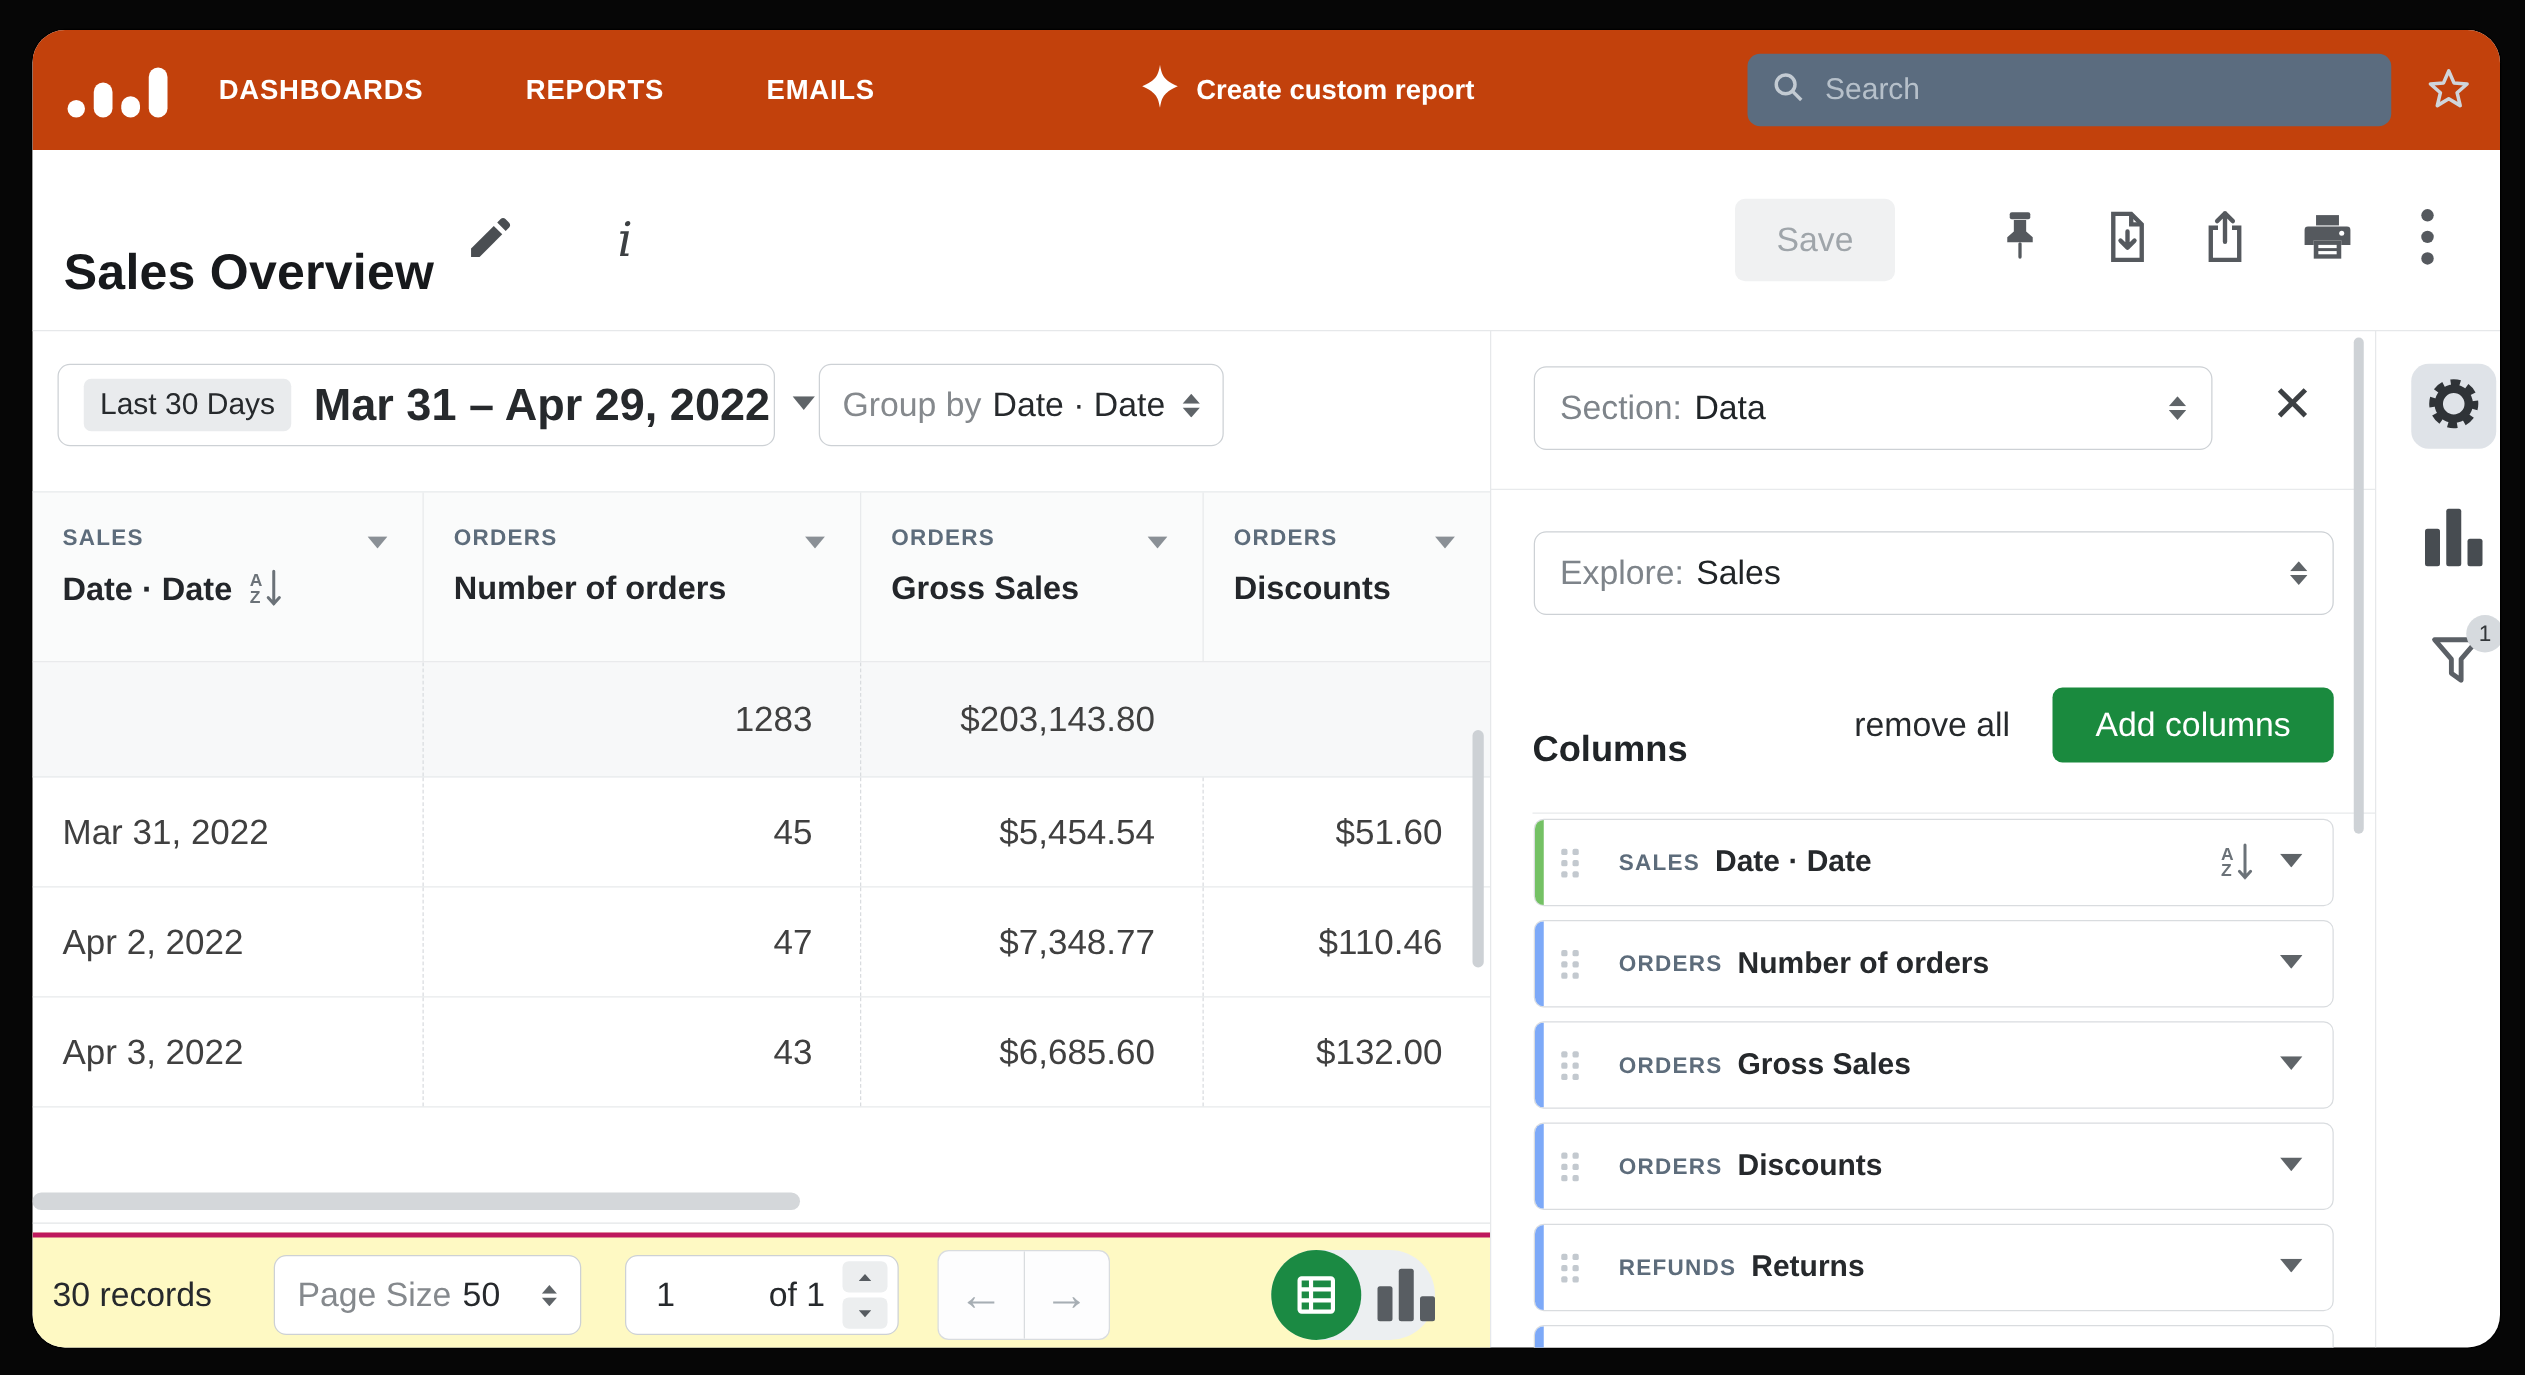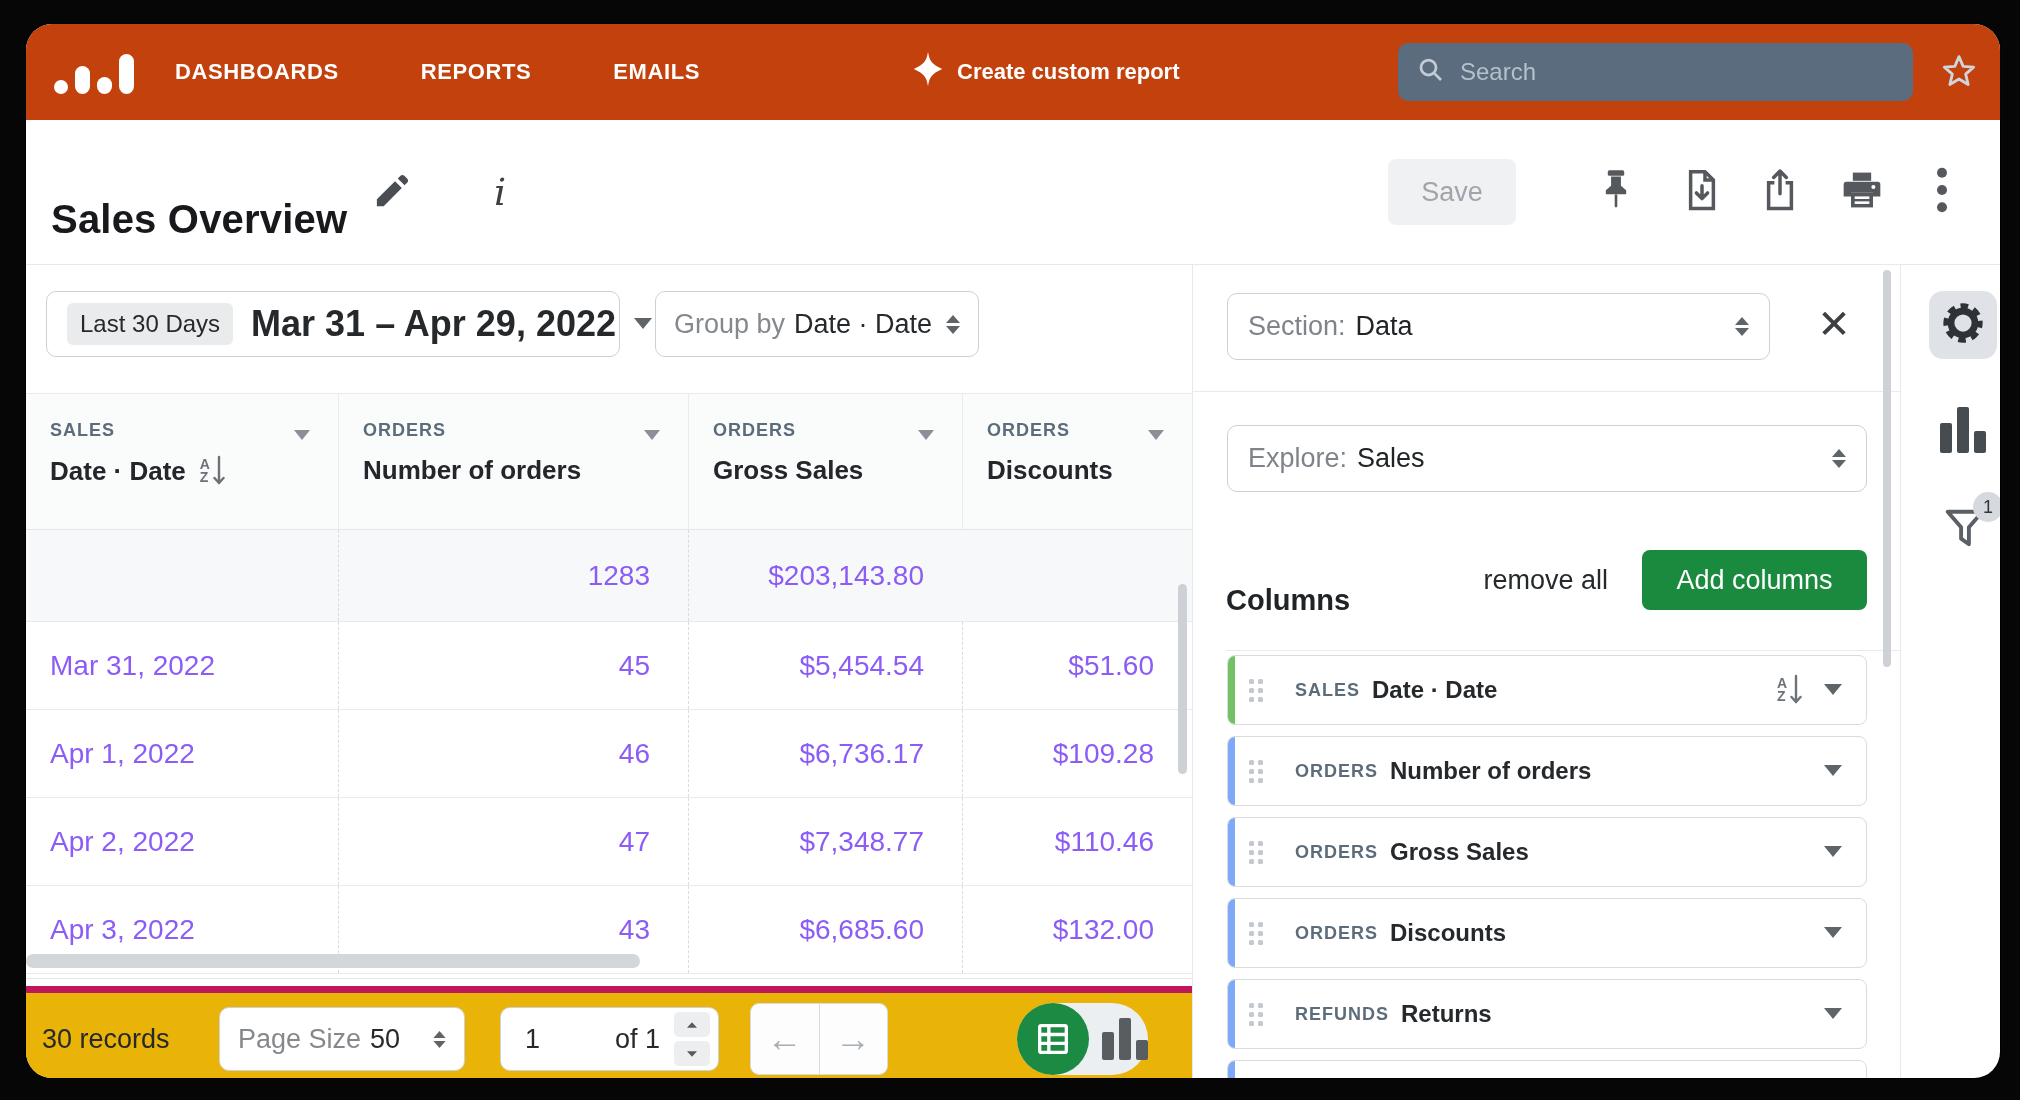--- a/index.html
+++ b/index.html
@@ -41,29 +41,29 @@
   .thead{position:absolute;left:0;top:369px;width:1166px;height:137px;background:#fafbfb;
     border-top:1px solid #e8eaec;border-bottom:1px solid #e3e5e7;box-sizing:border-box;display:flex;}
   .th{position:relative;box-sizing:border-box;padding:26px 0 0 24px;}
   .th+.th{border-left:1px solid #e8eaec;}
   .thcat{font-size:18px;font-weight:bold;color:#5d6c7b;letter-spacing:1px;}
   .thname{font-size:26px;font-weight:bold;color:#23262a;margin-top:14px;display:flex;align-items:center;gap:14px;}
   .thcaret{position:absolute;right:28px;top:32px;}
   .tbody{position:absolute;left:0;top:506px;width:1166px;}
   .trow{display:flex;width:1166px;box-sizing:border-box;border-bottom:1px solid #e8eaec;}
   .trow.totals{background:#f7f8f9;}
-  .td{box-sizing:border-box;font-size:28px;color:#8b5cf6;display:flex;align-items:center;}
+  .td{box-sizing:border-box;font-size:28px;color:#404040;display:flex;align-items:center;}
   .td.num{justify-content:flex-end;padding-right:38px;}
   .td.date{padding-left:24px;}
   .td+.td{border-left:1px dashed #d9dcdf;}
   .hscroll{position:absolute;left:0;top:930px;width:614px;height:14px;border-radius:7px;background:#d4d7da;}
   .vscroll{position:absolute;left:1152px;top:560px;width:9px;height:190px;border-radius:5px;background:#cdd1d5;}
   .tbl-bottom{position:absolute;left:0;top:954px;width:1166px;border-bottom:1px solid #e3e6e8;}
   
-  .tfoot{position:absolute;left:0;top:962px;width:1166px;height:92px;border-top:7px solid #be185d;background:#eab308;}
+  .tfoot{position:absolute;left:0;top:962px;width:1166px;height:92px;border-top:4px solid #be185d;background:#fef9c3;}
   .records{position:absolute;left:16px;top:50%;transform:translateY(-50%);font-size:27px;color:#26292c;}
   .pagesize{left:193px;top:14px;width:246px;height:64px;padding:0 18px;position:absolute;}
   .pageinput{position:absolute;left:474px;top:14px;width:219px;height:64px;border:1px solid #cdd1d5;border-radius:10px;
     box-sizing:border-box;display:flex;align-items:center;padding:0 8px 0 24px;background:#fff;}
   .pageval{font-size:27px;color:#26292c;}
   .pageof{font-size:27px;color:#26292c;margin-left:auto;margin-right:14px;}
   .stepper{display:flex;flex-direction:column;gap:4px;}
   .stepbtn{width:36px;height:25px;background:#eceeef;border:none;border-radius:5px;display:flex;align-items:center;justify-content:center;}
   .pager{position:absolute;left:724px;top:10px;width:138px;height:72px;border:1px solid #d9dcdf;border-radius:9px;
     display:flex;background:#fdfdfe;box-sizing:border-box;overflow:hidden;}
@@ -279,26 +279,20 @@
         <div class="td num" style="width: 350px;">1283</div>
         <div class="td num" style="width: 274px;">$203,143.80</div>
       </div>
       <div class="trow" style="height: 88px;">
         <div class="td date" style="width: 312px;">Mar 31, 2022</div>
         <div class="td num" style="width: 350px;">45</div>
         <div class="td num" style="width: 274px;">$5,454.54</div>
         <div class="td num" style="width: 230px;">$51.60</div>
       </div>
       <div class="trow" style="height: 88px;">
-        <div class="td date" style="width: 312px;">Apr 1, 2022</div>
-        <div class="td num" style="width: 350px;">46</div>
-        <div class="td num" style="width: 274px;">$6,736.17</div>
-        <div class="td num" style="width: 230px;">$109.28</div>
-      </div>
-      <div class="trow" style="height: 88px;">
         <div class="td date" style="width: 312px;">Apr 2, 2022</div>
         <div class="td num" style="width: 350px;">47</div>
         <div class="td num" style="width: 274px;">$7,348.77</div>
         <div class="td num" style="width: 230px;">$110.46</div>
       </div>
       <div class="trow" style="height: 88px; justify-content: flex-end;">
         <div class="td date" style="width: 312px;">Apr 3, 2022</div>
         <div class="td num" style="width: 350px;">43</div>
         <div class="td num" style="width: 274px;">$6,685.60</div>
         <div class="td num" style="width: 230px;">$132.00</div>

